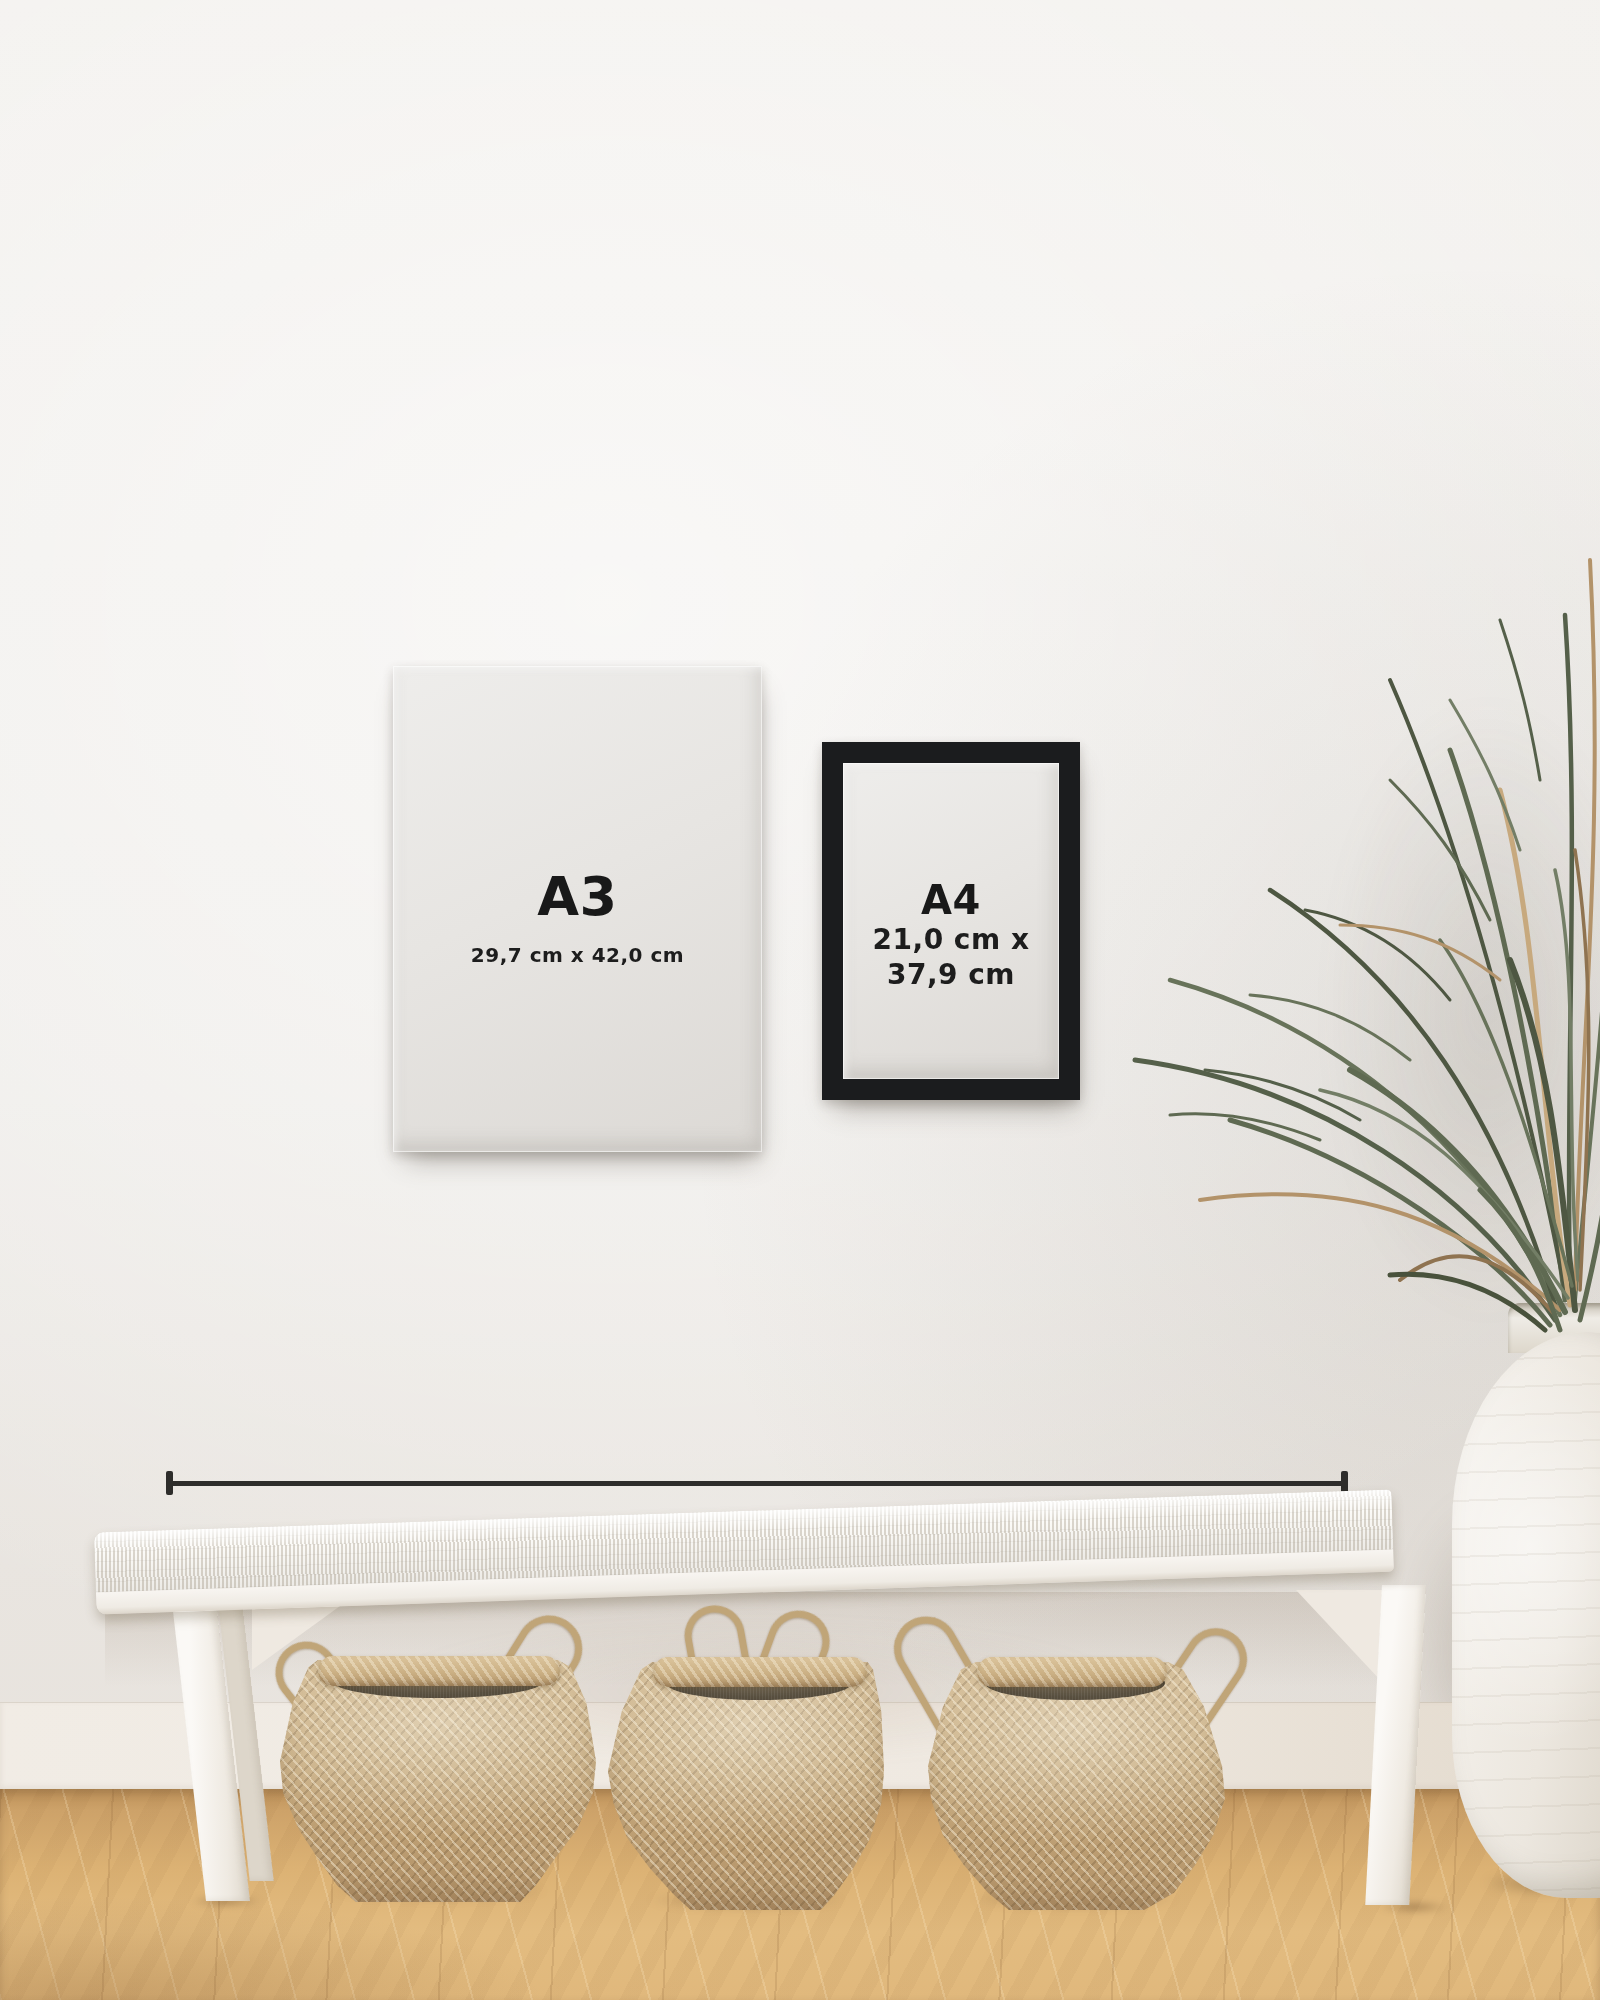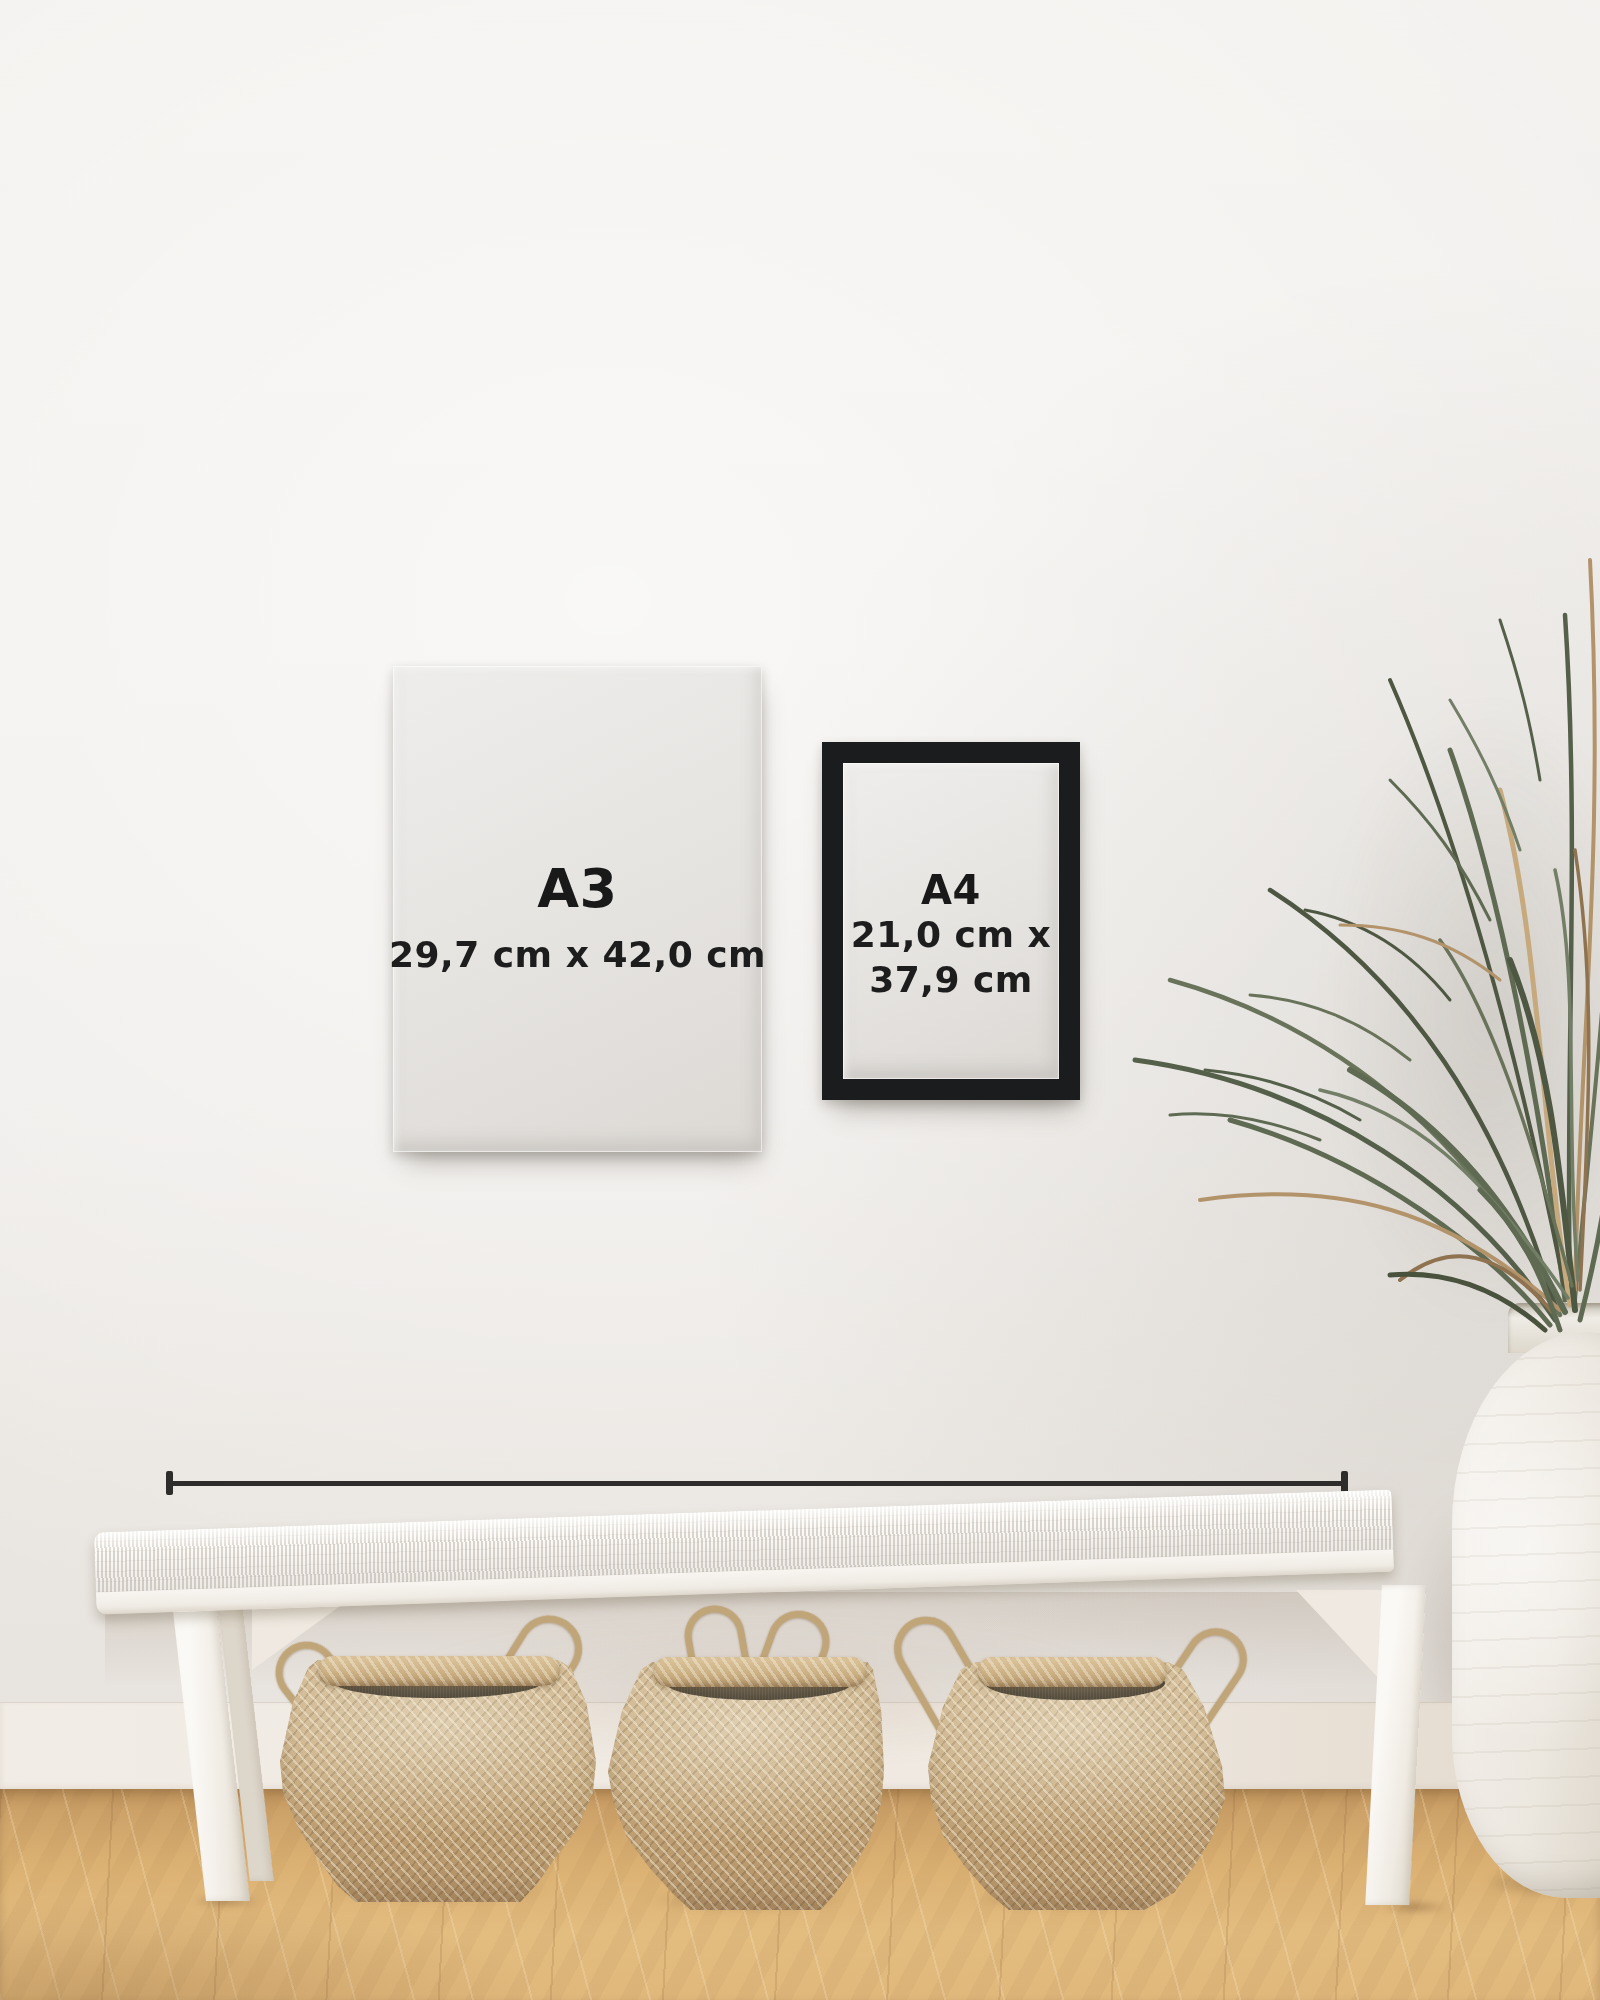--- a/index.html
+++ b/index.html
@@ -20,22 +20,22 @@
     background:linear-gradient(155deg,#eeedeb 0%,#e7e5e2 45%,#dcd9d5 100%);
     box-shadow:inset 0 0 0 1px rgba(255,255,255,0.55), inset 3px 3px 8px rgba(255,255,255,0.6), inset -4px -8px 18px rgba(115,110,100,0.22);
     display:flex;flex-direction:column;align-items:center;justify-content:center;
   }
   .frame-a3{left:393px;top:666px;width:369px;height:486px;box-sizing:border-box;}
   .frame-a4{left:822px;top:742px;width:258px;height:358px;padding:21px;box-sizing:border-box;}
   .size-title{font-weight:700;color:#191919;letter-spacing:0.5px;}
   .a3-title{font-size:54px;line-height:1.1;}
   .a4-title{font-size:40px;line-height:1.1;}
   .size-dims{font-weight:700;color:#1d1d1d;letter-spacing:0.5px;text-align:center;white-space:nowrap;}
-  .a3-dims{font-size:36px;margin-top:16px;}
-  .a4-dims{font-size:36px;line-height:1.25;white-space:normal;}
+  .a3-dims{font-size:20px;margin-top:16px;}
+  .a4-dims{font-size:28px;line-height:1.25;white-space:normal;}
   .frame-a3 .paper{transform:translateY(0);} .frame-a3 .titleblock{transform:translateY(8px);}
   .frame-a4 .titleblock{transform:translateY(14px);}
   .titleblock{display:flex;flex-direction:column;align-items:center;}
 
   
   .scale-line{left:170px;top:1481px;width:1174px;height:5px;background:#2e2d2b;border-radius:2px;}
   .scale-cap{width:7px;height:24px;background:#2e2d2b;border-radius:2px;top:1471px;}
   .cap-left{left:166px;} .cap-right{left:1341px;}
   .scale-label{left:558px;top:1404px;width:400px;text-align:center;font-size:47px;font-weight:600;color:#262626;letter-spacing:1px;}
 

